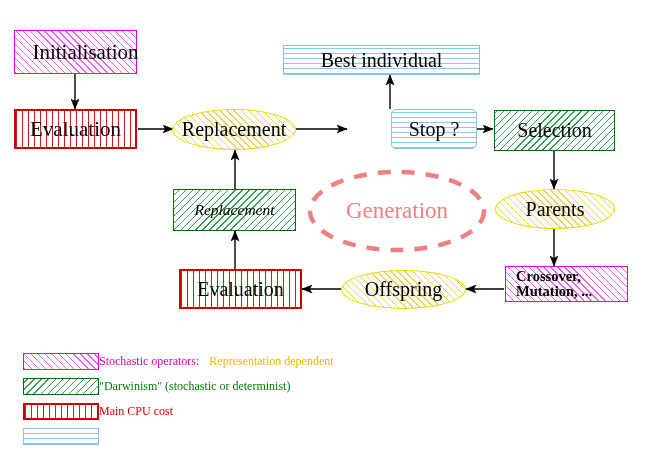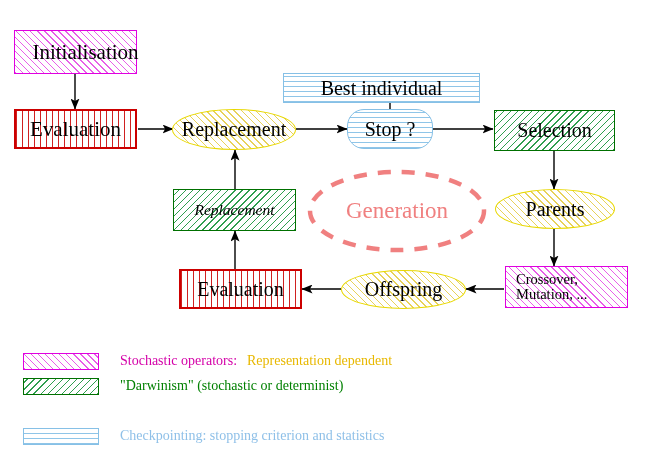--- a/index.html
+++ b/index.html
@@ -65,21 +65,21 @@
     border: 1.5px solid #86c0e6;
   }
   .fill-yellow-ellipse {
     background-color: #ffffff;
     background-image: repeating-linear-gradient(
         45deg,
         #e8d25a 0px, #e8d25a 1px, rgba(255,255,255,0) 1px, rgba(255,255,255,0) 5px);
     border: 1.5px solid #e8d800;
     border-radius: 50%;
   }
-  .rounded { border-radius: 17px; }
+  .rounded { border-radius: 5px; margin-left: 44px; }
 
   
   #legend {
     position: absolute;
     left: 0; top: 340px;
     width: 670px; height: 125px;
     z-index: 3;
   }
   .legend-row {
     position: absolute;
@@ -88,22 +88,21 @@
     display: flex;
     align-items: center;
   }
   .legend-swatch {
     width: 76px;
     height: 17px;
     box-sizing: border-box;
     flex: none;
   }
   .legend-text {
-    margin-left: 21px;
-    font-size: 14px;
+    font-size: 12px;
     font-family: "Liberation Serif", "DejaVu Serif", serif;
     white-space: nowrap;
   }
   .legend-text .t2 { margin-left: 10px; }
 </style>
 </head>
 <body>
 
 <svg id="canvas" viewBox="0 0 670 465" xmlns="http://www.w3.org/2000/svg">
   <defs>
@@ -149,33 +148,33 @@
 </div>
 
 <div class="node fill-yellow-ellipse" style="left:172px; top:109px; width:124px; height:41px; font-size:20px;">
   <span>Replacement</span>
 </div>
 
 <div class="node fill-blue rounded" style="left:347px; top:109px; width:86px; height:40px; font-size:20px;">
   <span>Stop ?</span>
 </div>
 
-<div class="node fill-blue" style="left:283px; top:45px; width:197px; height:30px; font-size:20px;margin-top:28px;">
+<div class="node fill-blue" style="left:283px; top:45px; width:197px; height:30px; font-size:20px;">
   <span>Best individual</span>
 </div>
 
 <div class="node fill-green" style="left:494px; top:110px; width:121px; height:41px; font-size:20px;">
   <span>Selection</span>
 </div>
 
 <div class="node fill-yellow-ellipse" style="left:495px; top:189px; width:120px; height:40px; font-size:20px;">
   <span>Parents</span>
 </div>
 
-<div class="node fill-magenta" style="left:505px; top:266px; width:123px; height:42px; font-size:14.5px; flex-direction:column; justify-content:center; align-items:flex-start; padding-left:10px;">
+<div class="node fill-magenta" style="left:505px; top:266px; width:123px; height:36px; font-size:14.5px; flex-direction:column; justify-content:center; align-items:flex-start; padding-left:10px;font-weight:bold;">
   <span>Crossover,</span>
   <span>Mutation, ...</span>
 </div>
 
 <div class="node fill-yellow-ellipse" style="left:341px; top:270px; width:125px; height:39px; font-size:20px;">
   <span>Offspring</span>
 </div>
 
 <div class="node fill-red" style="left:179px; top:269px; width:123px; height:40px; font-size:20px;">
   <span>Evaluation</span>
@@ -198,21 +197,24 @@
     </div>
   </div>
 
   <div class="legend-row" style="top:35px;">
     <div class="legend-swatch fill-green"></div>
     <div class="legend-text">
       <span style="color:#008000;">"Darwinism" (stochastic or determinist)</span>
     </div>
   </div>
 
+  <div class="legend-row" style="top:60px;">
+    <div class="legend-swatch fill-red"></div>
+    <div class="legend-text">
+      <span style="color:#d00000;">Main CPU cost</span>
+    </div>
+  </div>
 
   <div class="legend-row" style="top:85px;">
     <div class="legend-swatch fill-blue"></div>
-    <div class="legend-text">
-      <span style="color:#8fc0e8;">Checkpointing: stopping criterion and statistics</span>
-    </div>
   </div>
 
 </div>
 
 </body></html>

